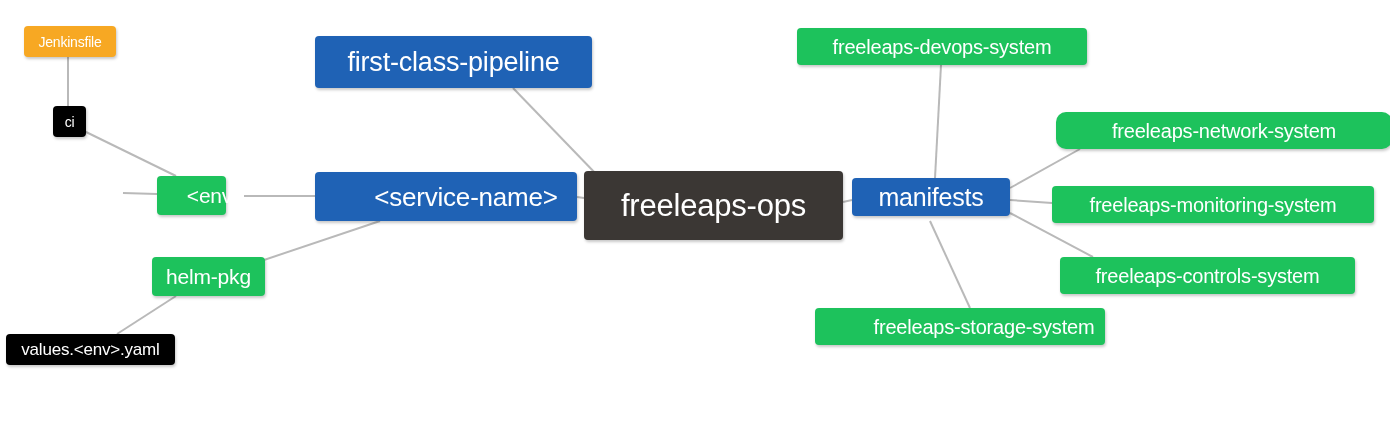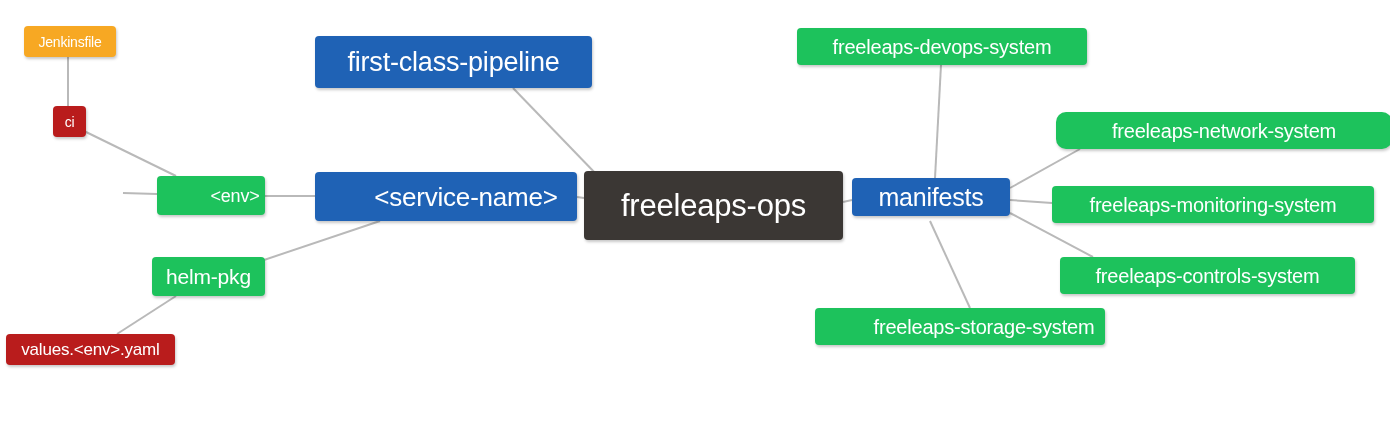--- a/index.html
+++ b/index.html
@@ -46,21 +46,21 @@
     background: #1F62B5;
   }
   .n-green {
     background: #1DC25C;
   }
   .n-orange {
     background: #F7A823;
     align-items: center;
   }
   .n-red {
-    background: #b91c1c;
+    background: #000000;
   }
 </style>
 </head>
 <body>
 
 <div id="canvas">
 
   <svg id="edges" viewBox="0 0 1390 421">
     <g stroke="#b9b9b9" stroke-width="2" fill="none">
       <line x1="598" y1="176" x2="513" y2="88"></line>
@@ -89,21 +89,21 @@
   </div>
 
   <div class="node n-blue" style="left:315px;top:172px;width:262px;height:49px;font-size:26px;padding-left:40px;">
     <span>&lt;service-name&gt;</span>
   </div>
 
   <div class="node n-blue" style="left:852px;top:178px;width:158px;height:38px;font-size:25px;">
     <span>manifests</span>
   </div>
 
-  <div class="node n-green" style="left:157px;top:176px;width:108px;height:39px;font-size:18px;padding-left:48px;">
+  <div class="node n-green" style="left:157px;top:176px;width:69px;height:39px;font-size:21px;padding-left:48px;">
     <span>&lt;env&gt;</span>
   </div>
 
   <div class="node n-red" style="left:53px;top:106px;width:33px;height:31px;font-size:14px;">
     <span>ci</span>
   </div>
 
   <div class="node n-orange" style="left:24px;top:26px;width:92px;height:31px;font-size:14px;">
     <span>Jenkinsfile</span>
   </div>

